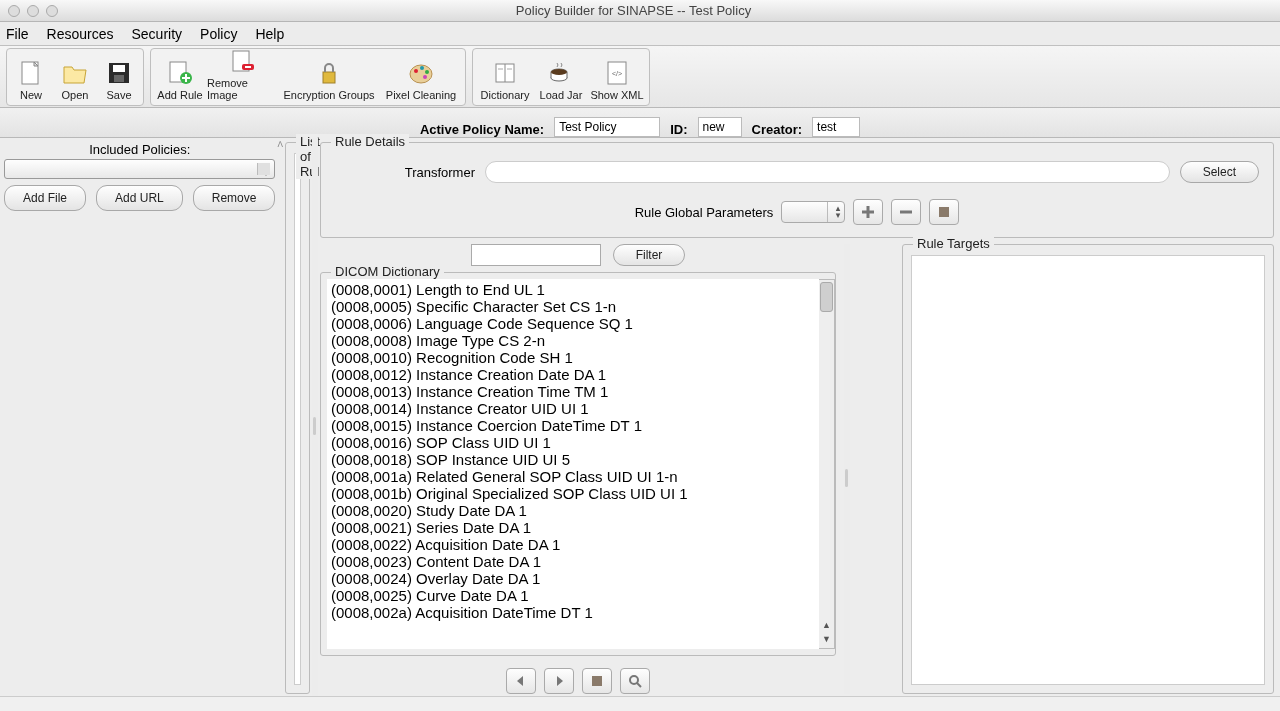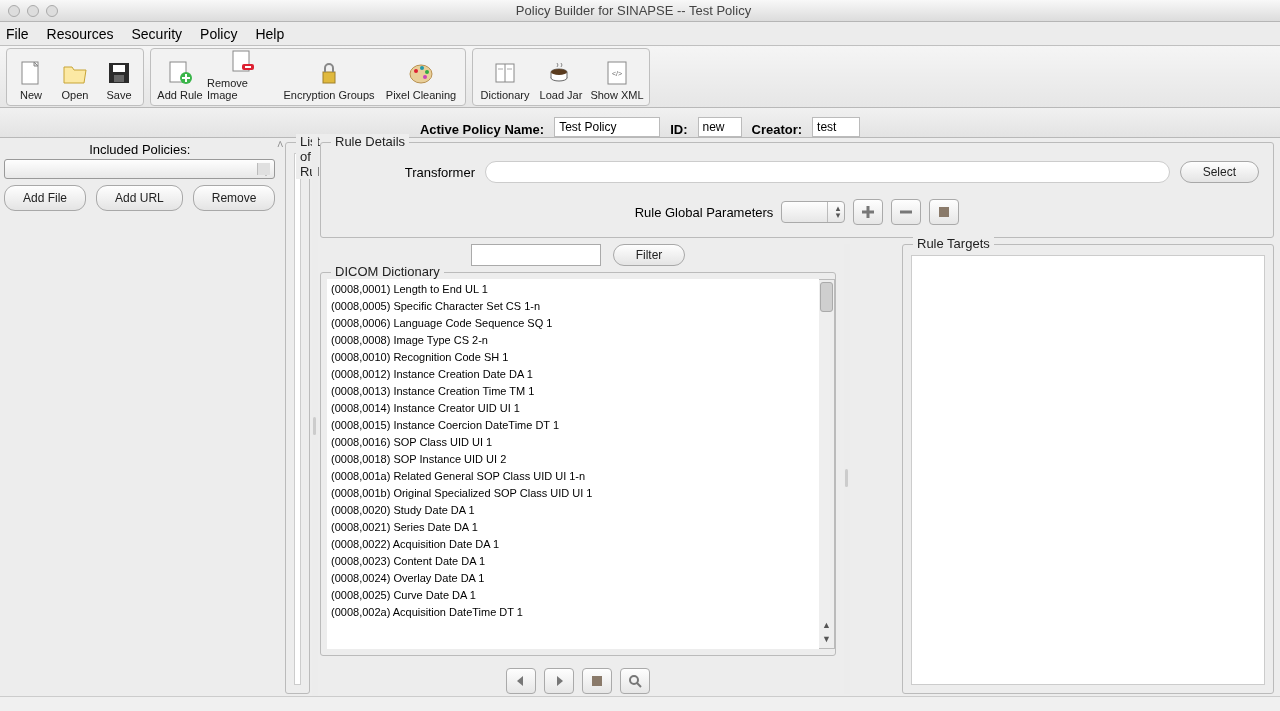--- a/index.html
+++ b/index.html
@@ -211,21 +211,21 @@
   }
   .dict-box {
     flex: 1; display: flex; min-height: 0;
   }
   .dict-box .listwrap {
     flex: 1;
     overflow: hidden;
     background: #fff;
   }
   .dict-list {
-    font-size: 11px;
+    font-size: 15px;
     line-height: 17px;
     padding: 2px 4px;
     white-space: nowrap;
   }
   .dict-list div { overflow: hidden; text-overflow: clip; }
   .vscroll {
     width: 16px;
     background: #eee;
     border: 1px solid #bbb;
     border-left: none;
@@ -458,21 +458,21 @@
                 <div>(0008,0001) Length to End UL 1</div>
                 <div>(0008,0005) Specific Character Set CS 1-n</div>
                 <div>(0008,0006) Language Code Sequence SQ 1</div>
                 <div>(0008,0008) Image Type CS 2-n</div>
                 <div>(0008,0010) Recognition Code SH 1</div>
                 <div>(0008,0012) Instance Creation Date DA 1</div>
                 <div>(0008,0013) Instance Creation Time TM 1</div>
                 <div>(0008,0014) Instance Creator UID UI 1</div>
                 <div>(0008,0015) Instance Coercion DateTime DT 1</div>
                 <div>(0008,0016) SOP Class UID UI 1</div>
-                <div>(0008,0018) SOP Instance UID UI 2</div>
+                <div>(0008,0018) SOP Instance UID UI 5</div>
                 <div>(0008,001a) Related General SOP Class UID UI 1-n</div>
                 <div>(0008,001b) Original Specialized SOP Class UID UI 1</div>
                 <div>(0008,0020) Study Date DA 1</div>
                 <div>(0008,0021) Series Date DA 1</div>
                 <div>(0008,0022) Acquisition Date DA 1</div>
                 <div>(0008,0023) Content Date DA 1</div>
                 <div>(0008,0024) Overlay Date DA 1</div>
                 <div>(0008,0025) Curve Date DA 1</div>
                 <div>(0008,002a) Acquisition DateTime DT 1</div>
               </div>

